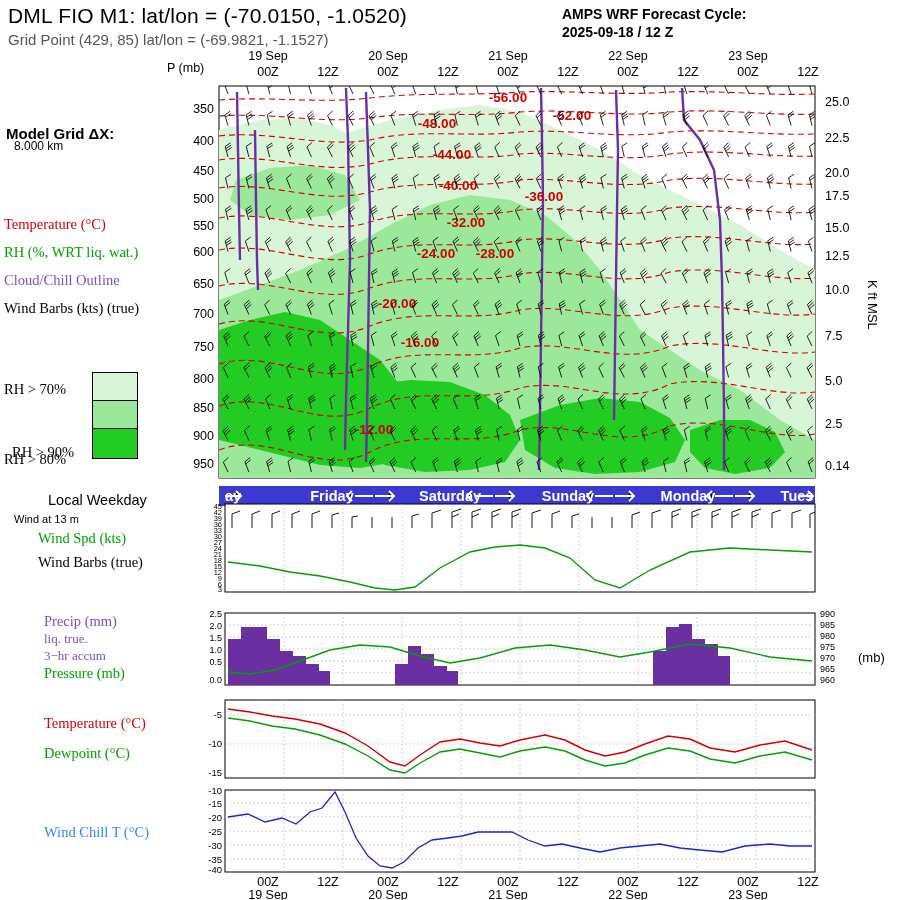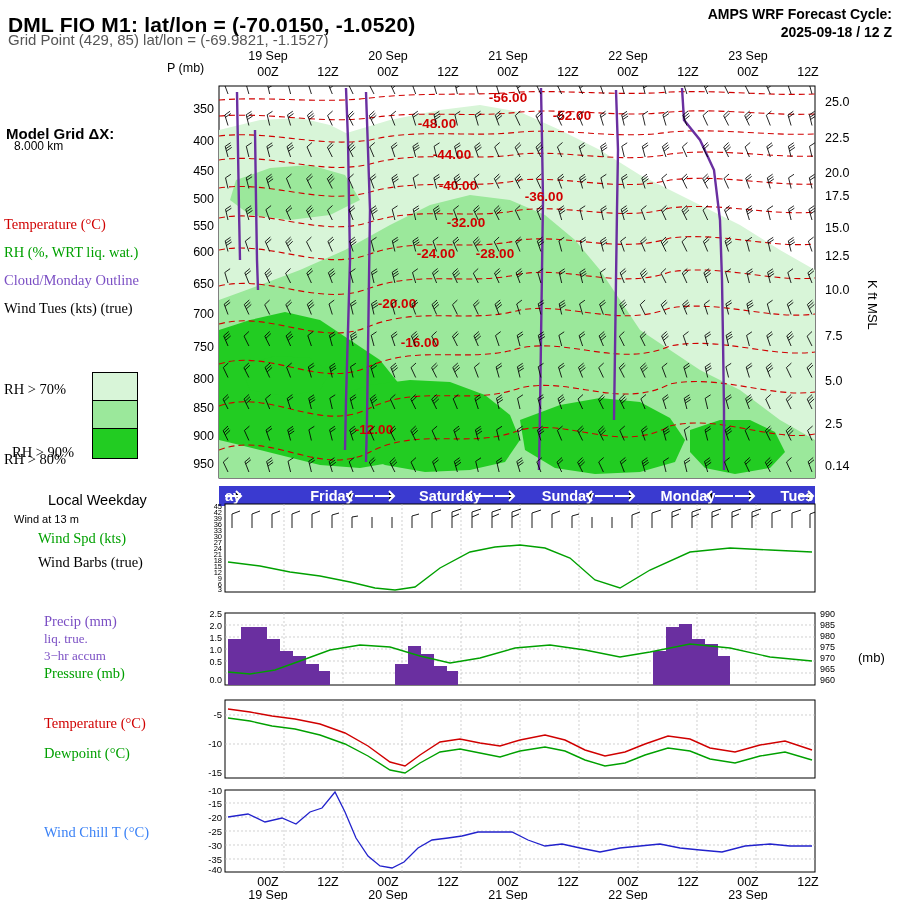--- a/index.html
+++ b/index.html
@@ -1,20 +1,20 @@
 <!DOCTYPE html>
 <html><head>
 <meta charset="utf-8">
 <style>
   html,body{margin:0;padding:0;background:#ffffff;}
   body{width:900px;height:900px;position:relative;font-family:"Liberation Sans",sans-serif;color:#000;overflow:hidden;}
   .abs{position:absolute;}
-  .ttl{font-size:21px;font-weight:bold;letter-spacing:.2px;margin-top:9px;}
+  .ttl{font-size:21px;font-weight:normal;letter-spacing:.2px;}
   .sub{font-size:15px;color:#555;}
-  .hdr-r{font-size:14px;font-weight:bold;text-align:right;}
+  .hdr-r{font-size:14px;font-weight:bold;text-align:left;}
   .leg{font-size:14.5px;font-family:Liberation Serif, serif;}
   .leg.red{color:#d00000;}
   .leg.grn{color:#00a000;}
   .leg.pur{color:#7b4fc4;}
   .leg.blu{color:#3b82f6;}
   .leg.blk{color:#000;}
   .small{font-size:11px;}
   .tick{font-size:12.5px;fill:#000;}
   svg{display:block;}
   .dashgrid{stroke:#bbbbbb;stroke-width:.7;stroke-dasharray:2 2;}
@@ -25,22 +25,22 @@
 <div class="abs ttl" style="left:8px;top:4px;">DML FIO M1:  lat/lon = (-70.0150, -1.0520)</div>
 <div class="abs sub" style="left:8px;top:31px;">Grid Point (429, 85) lat/lon = (-69.9821, -1.1527)</div>
 <div class="abs hdr-r" style="right:8px;top:6px;width:330px;">AMPS WRF Forecast Cycle:</div>
 <div class="abs hdr-r" style="right:8px;top:24px;width:330px;">2025-09-18 / 12  Z</div>
 
 <div class="abs" style="left:6px;top:125px;font-size:15px;font-weight:bold;">Model Grid ΔX:</div>
 <div class="abs" style="left:14px;top:139px;font-size:12px;font-weight:normal;">8.000 km</div>
 
 <div class="abs leg red" style="left:4px;top:216px;">Temperature (°C)</div>
 <div class="abs leg grn" style="left:4px;top:244px;">RH (%, WRT liq. wat.)</div>
-<div class="abs leg pur" style="left:4px;top:272px;">Cloud/Monday Outline</div>
-<div class="abs leg blk" style="left:4px;top:300px;">Wind Tues (kts) (true)</div>
+<div class="abs leg pur" style="left:4px;top:272px;">Cloud/Chill Outline</div>
+<div class="abs leg blk" style="left:4px;top:300px;">Wind Barbs (kts) (true)</div>
 
 <div class="abs leg blk" style="left:4px;top:381px;">RH &gt; 70%</div>
 <div class="abs" style="left:92px;top:372px;width:44px;height:28px;background:#d8f5d8;border:1px solid #000;border-bottom:none;"></div>
 <div class="abs leg blk" style="left:4px;top:416px;margin-top:35px;">RH &gt; 80%</div>
 <div class="abs" style="left:92px;top:400px;width:44px;height:28px;background:#9be89b;border:1px solid #000;border-bottom:none;"></div>
 <div class="abs leg blk" style="left:4px;top:444px;margin-left:8px;">RH &gt; 90%</div>
 <div class="abs" style="left:92px;top:428px;width:44px;height:29px;background:#22cc22;border:1px solid #000;"></div>
 
 <div class="abs" style="left:48px;top:492px;font-size:14.5px;">Local Weekday</div>
 <div class="abs small" style="left:14px;top:513px;">Wind at 13 m</div>

